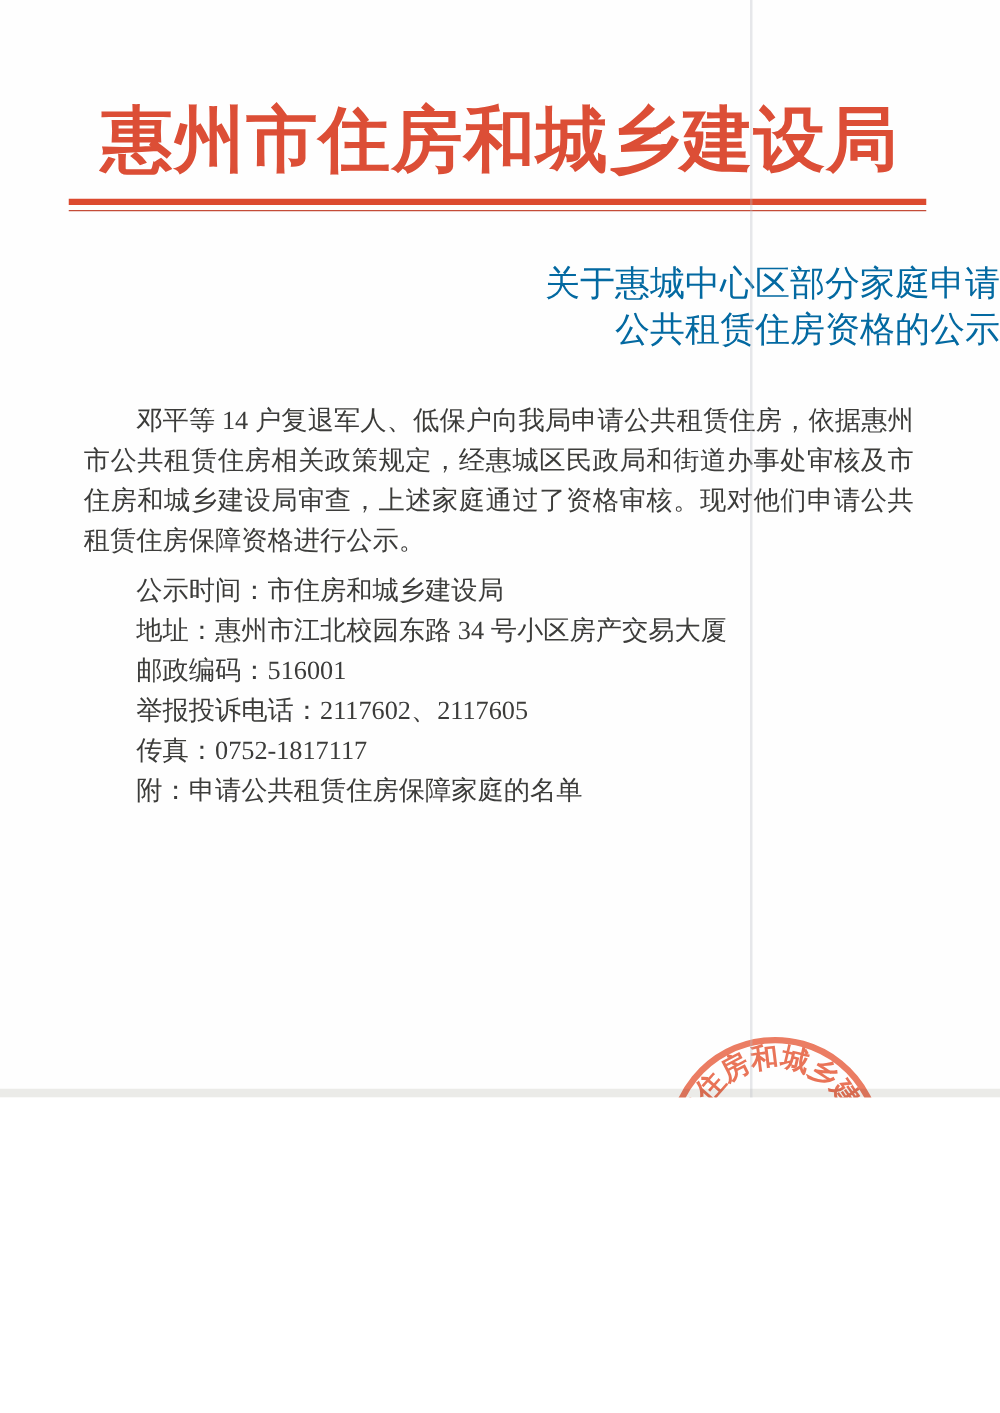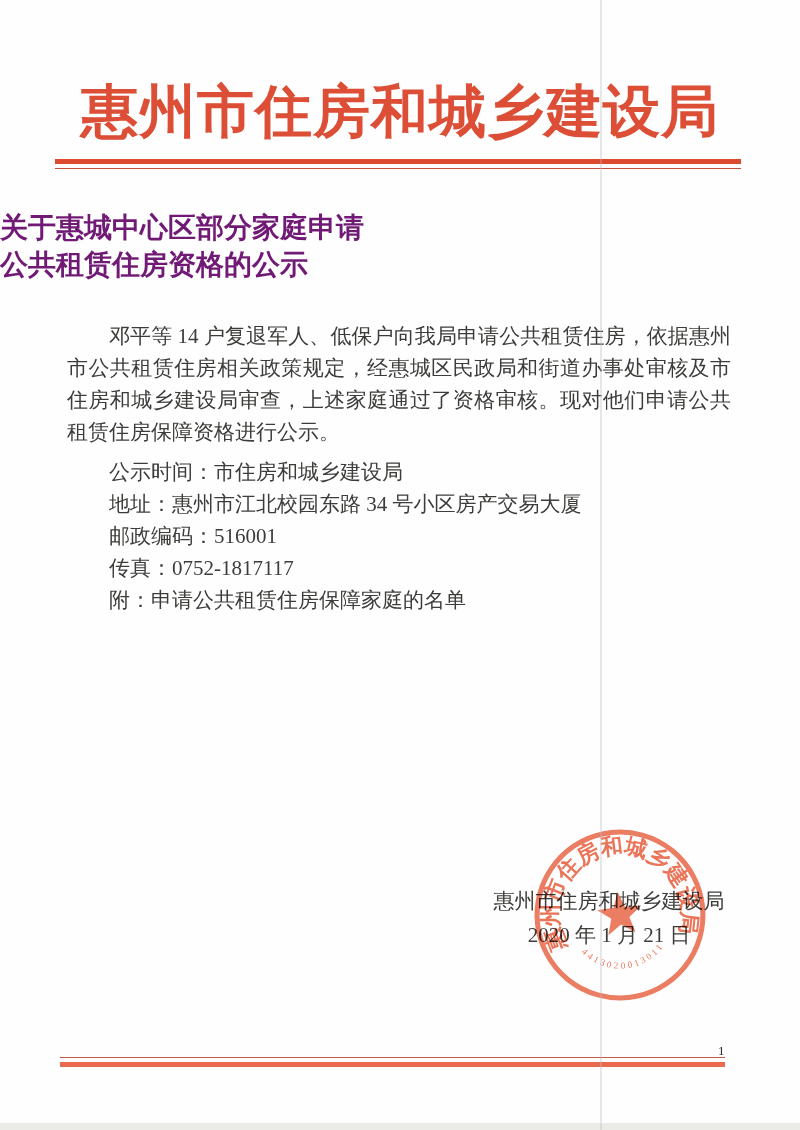--- a/index.html
+++ b/index.html
@@ -1,42 +1,42 @@
 <!DOCTYPE html>
 <html><head>
 <meta charset="utf-8">
 <style>
   * { margin:0; padding:0; box-sizing:border-box; }
   html,body { background:#ffffff; }
   body { width:800px; height:1130px; font-family:"Liberation Serif","DejaVu Serif",serif; }
 
   .page {
-    position:relative; width:800px; height:1130px;
+    position:relative; width:800px; height:878px;
     background:#fefefe; overflow:hidden;
   }
 
   
   .scan-line {
     position:absolute; top:0; left:600px; width:2px; height:1130px;
     background:rgba(185,190,198,0.35); z-index:9;
   }
 
   .masthead {
     position:absolute; top:74px; left:0; right:0;
     text-align:center; font-size:57px; font-weight:bold;
     color:#dc4e36; letter-spacing:1px; white-space:nowrap;
   }
 
   .rule-thick { position:absolute; top:159px; left:55px; width:686px; height:5px; background:#dc4a2f; }
   .rule-thin  { position:absolute; top:168px; left:55px; width:686px; height:1px; background:#c44c38; }
 
   .doc-title {
     position:absolute; top:209px; left:0; right:0;
-    text-align:left; font-size:28px; font-weight:bold;
-    color:#701a75; line-height:37px;
+    text-align:right; font-size:28px; font-weight:normal;
+    color:#0369a1; line-height:37px;
   }
   .title-line { display:block; }
 
   .body-text {
     position:absolute; top:320px; left:67px; width:664px;
     font-size:21px; color:#3c3c3a; line-height:32px;
     text-align:justify;
   }
   .para { text-indent:2em; margin-bottom:8px; }
   .detail-line { text-indent:2em; }
@@ -75,20 +75,21 @@
   <h1 class="doc-title">
     <span class="title-line">关于惠城中心区部分家庭申请</span>
     <span class="title-line">公共租赁住房资格的公示</span>
   </h1>
 
   <div class="body-text">
     <p class="para">邓平等 14 户复退军人、低保户向我局申请公共租赁住房，依据惠州市公共租赁住房相关政策规定，经惠城区民政局和街道办事处审核及市住房和城乡建设局审查，上述家庭通过了资格审核。现对他们申请公共租赁住房保障资格进行公示。</p>
     <div class="detail-line">公示时间：市住房和城乡建设局</div>
     <div class="detail-line">地址：惠州市江北校园东路 34 号小区房产交易大厦</div>
     <div class="detail-line">邮政编码：516001</div>
+    <div class="detail-line">举报投诉电话：2117602、2117605</div>
     <div class="detail-line">传真：0752-1817117</div>
     <div class="detail-line">附：申请公共租赁住房保障家庭的名单</div>
   </div>
 
   <div class="signature">
     <div class="sig-org">惠州市住房和城乡建设局</div>
     <div class="sig-date">2020 年 1 月 21 日</div>
   </div>
 
   <svg class="seal" viewBox="0 0 176 176" xmlns="http://www.w3.org/2000/svg" xmlns:xlink="http://www.w3.org/1999/xlink">

